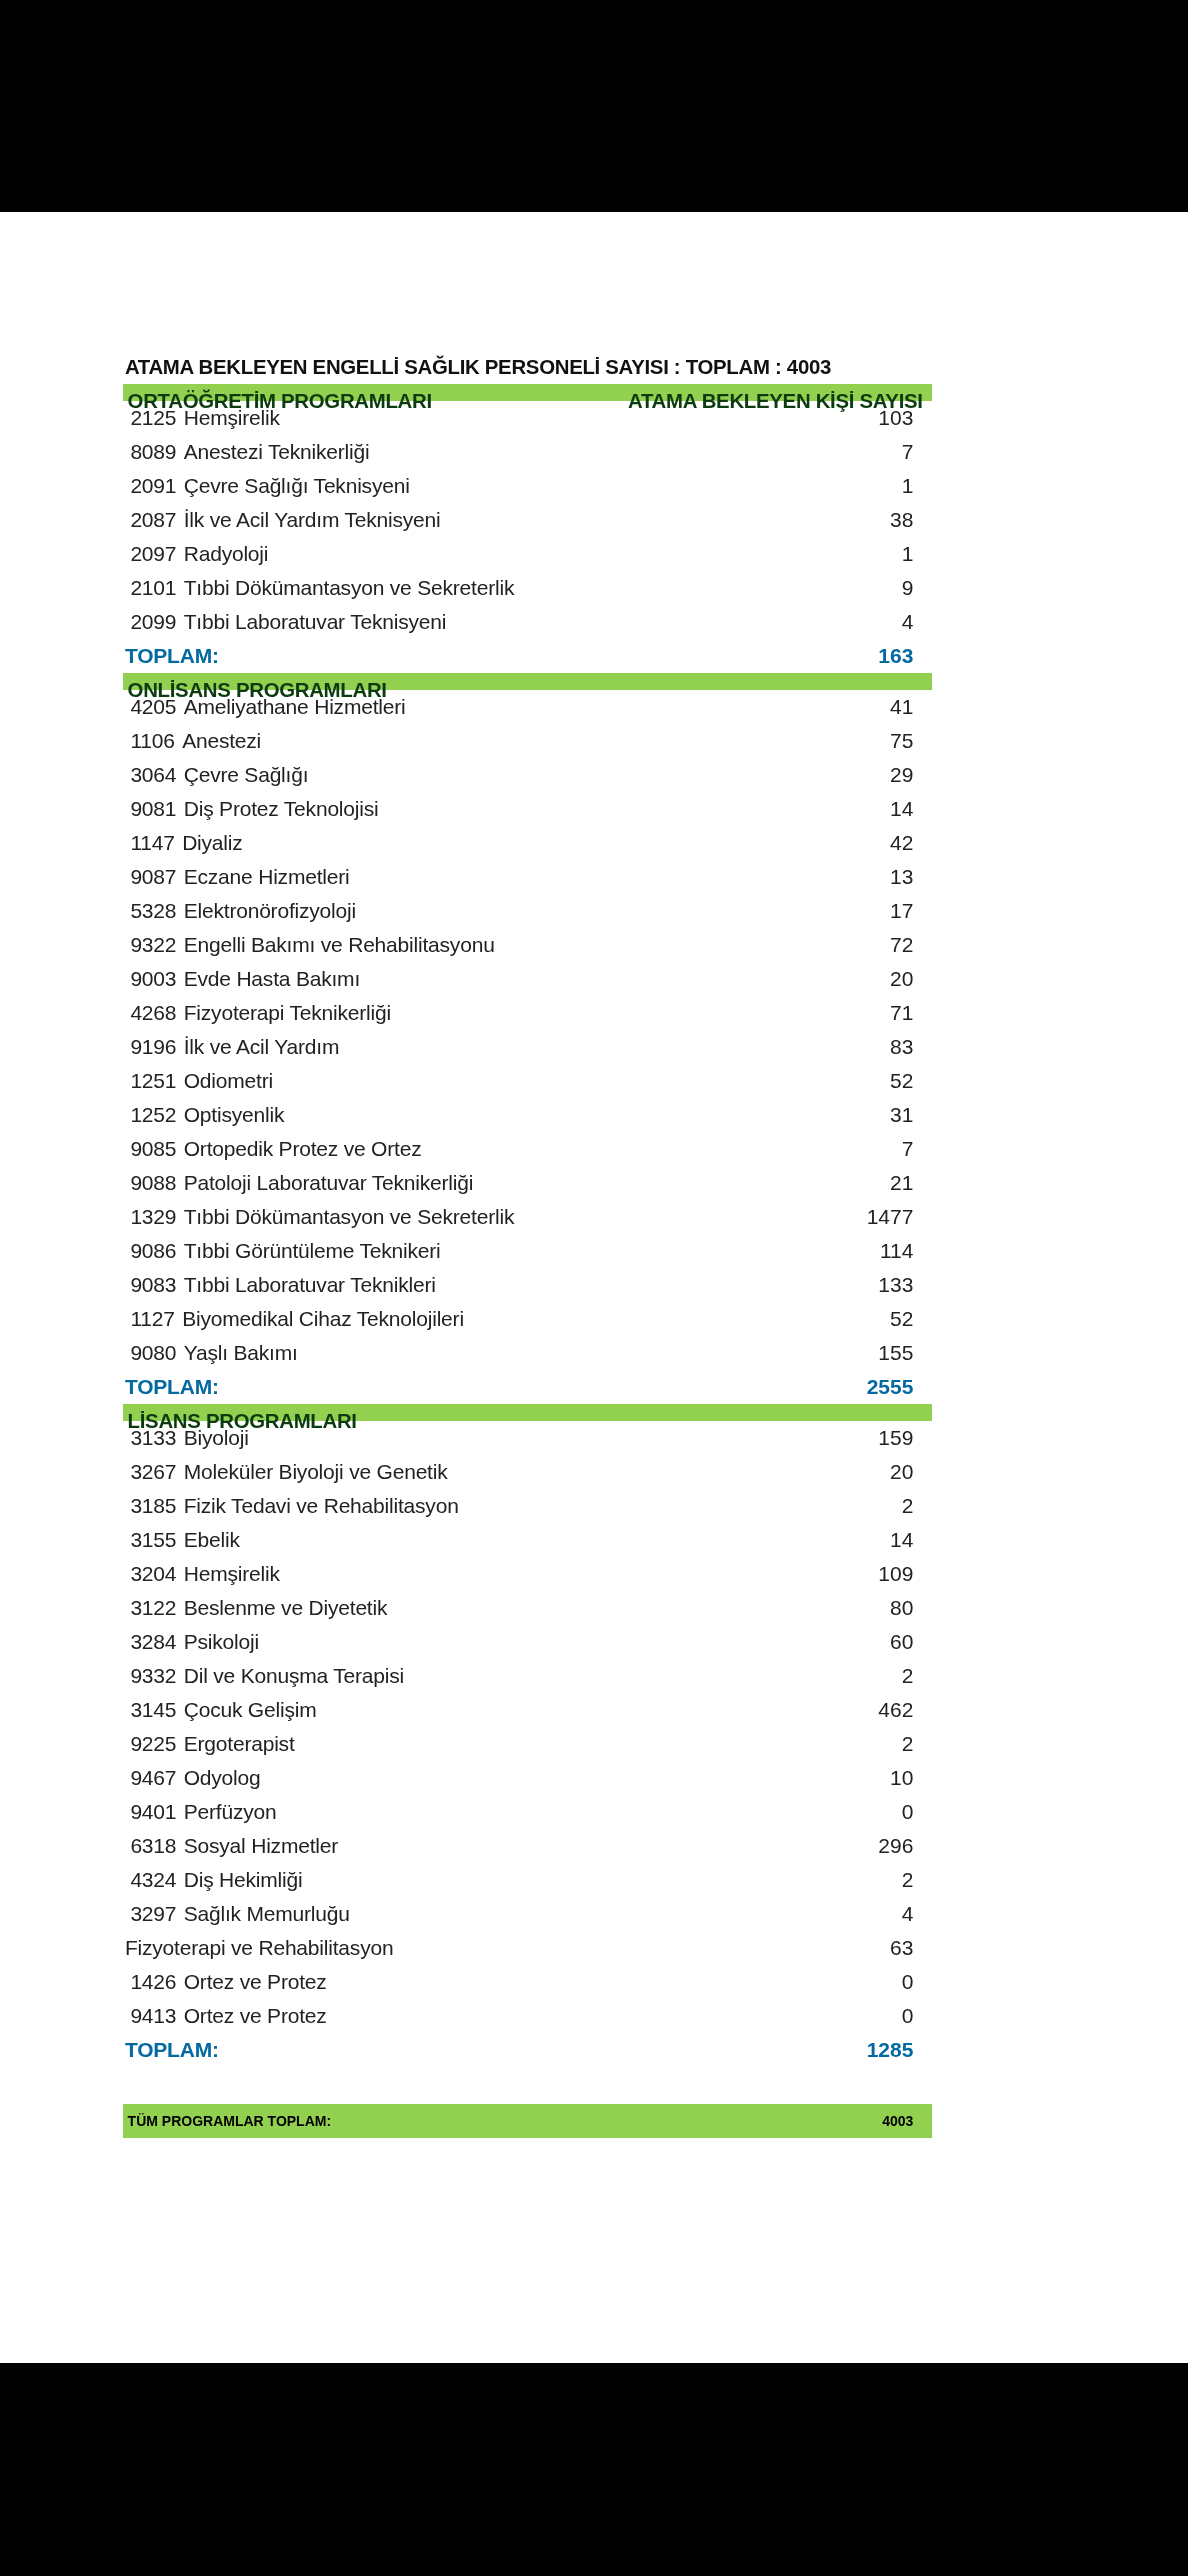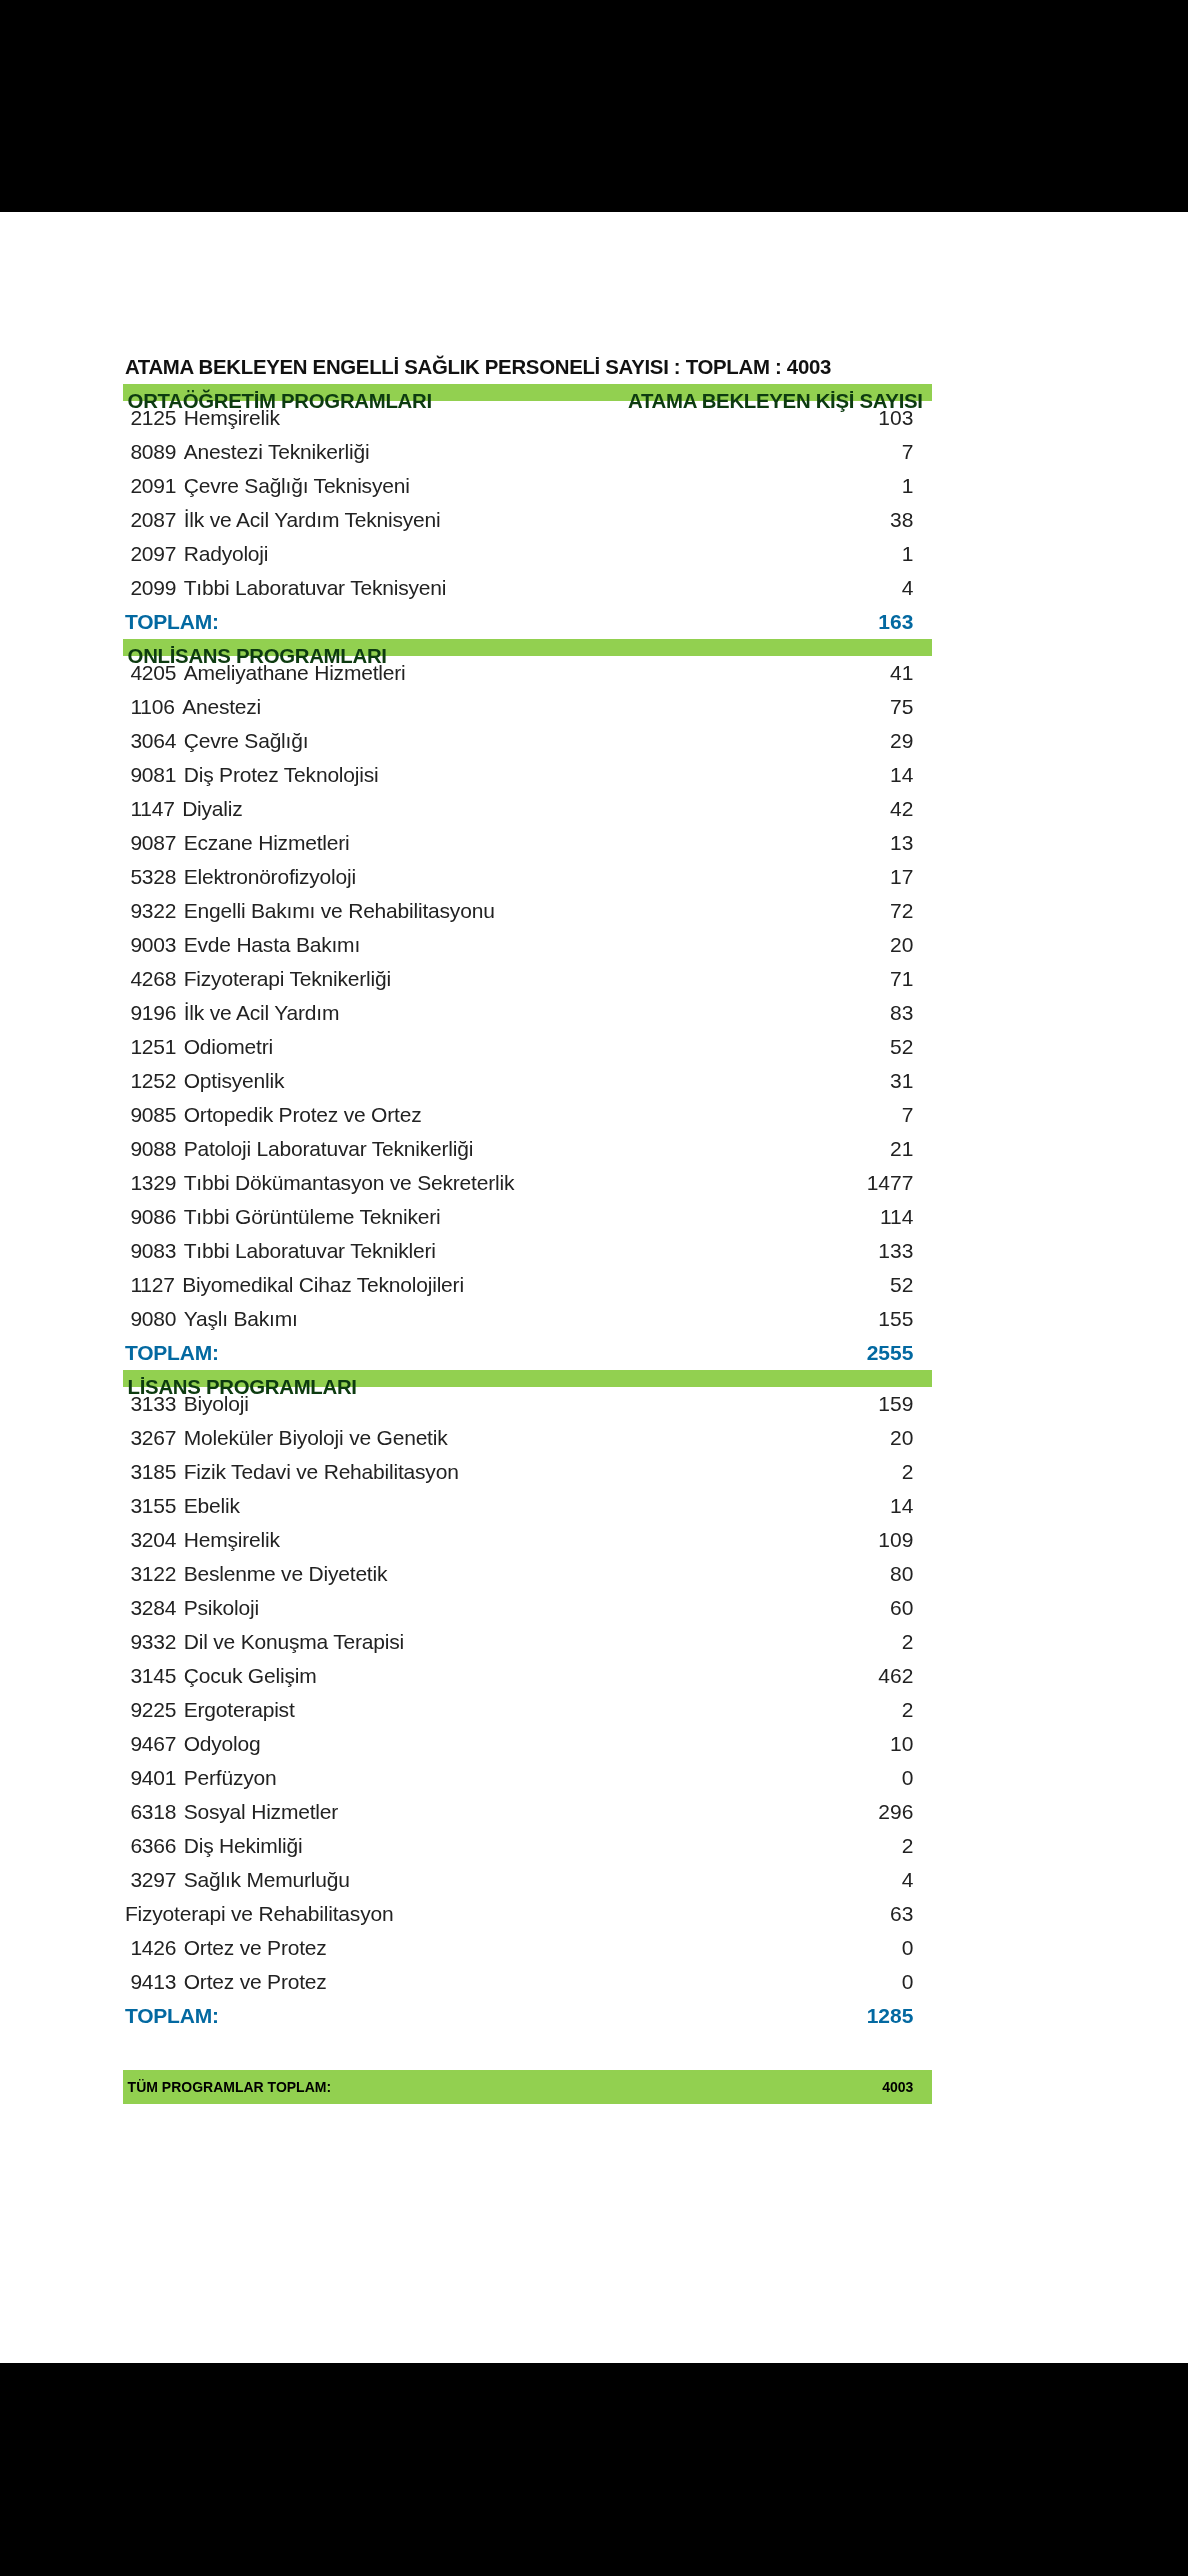--- a/index.html
+++ b/index.html
@@ -63,20 +63,24 @@
         </div>
         <div class="row">
           <span class="name"><span class="code">2087</span><span>İlk ve Acil Yardım Teknisyeni</span></span>
           <span class="val">38</span>
         </div>
         <div class="row">
           <span class="name"><span class="code">2097</span><span>Radyoloji</span></span>
           <span class="val">1</span>
         </div>
         <div class="row">
+          <span class="name"><span class="code">2101</span><span>Tıbbi Dökümantasyon ve Sekreterlik</span></span>
+          <span class="val">9</span>
+        </div>
+        <div class="row">
           <span class="name"><span class="code">2099</span><span>Tıbbi Laboratuvar Teknisyeni</span></span>
           <span class="val">4</span>
         </div>
         <div class="row total">
           <span class="name">TOPLAM:</span>
           <span class="val">163</span>
         </div>
         <div class="section-header">
           <span>ONLİSANS PROGRAMLARI</span>
         </div>
@@ -213,21 +217,21 @@
         </div>
         <div class="row">
           <span class="name"><span class="code">9401</span><span>Perfüzyon</span></span>
           <span class="val">0</span>
         </div>
         <div class="row">
           <span class="name"><span class="code">6318</span><span>Sosyal Hizmetler</span></span>
           <span class="val">296</span>
         </div>
         <div class="row">
-          <span class="name"><span class="code">6366</span><span>Diş Hekimliği</span></span>
+          <span class="name"><span class="code">4324</span><span>Diş Hekimliği</span></span>
           <span class="val">2</span>
         </div>
         <div class="row">
           <span class="name"><span class="code">3297</span><span>Sağlık Memurluğu</span></span>
           <span class="val">4</span>
         </div>
         <div class="row nocode">
           <span class="name"><span>Fizyoterapi ve Rehabilitasyon</span></span>
           <span class="val">63</span>
         </div>

